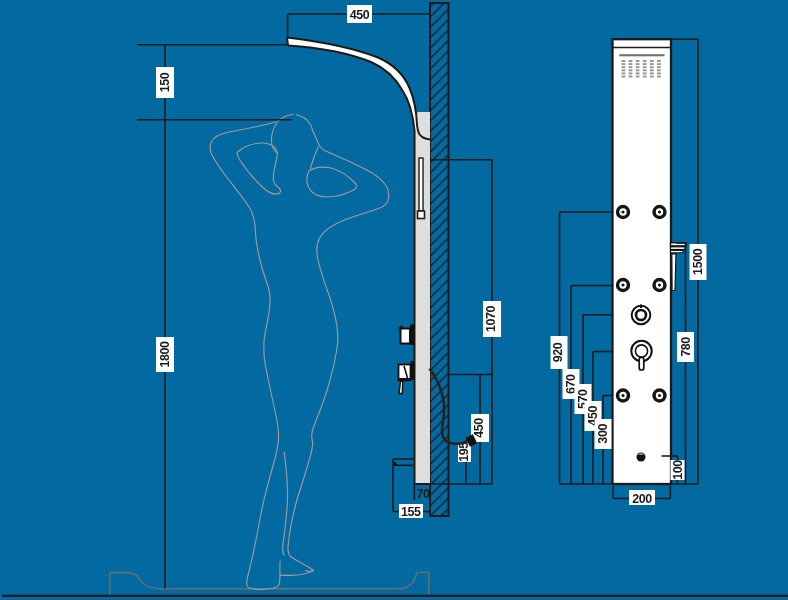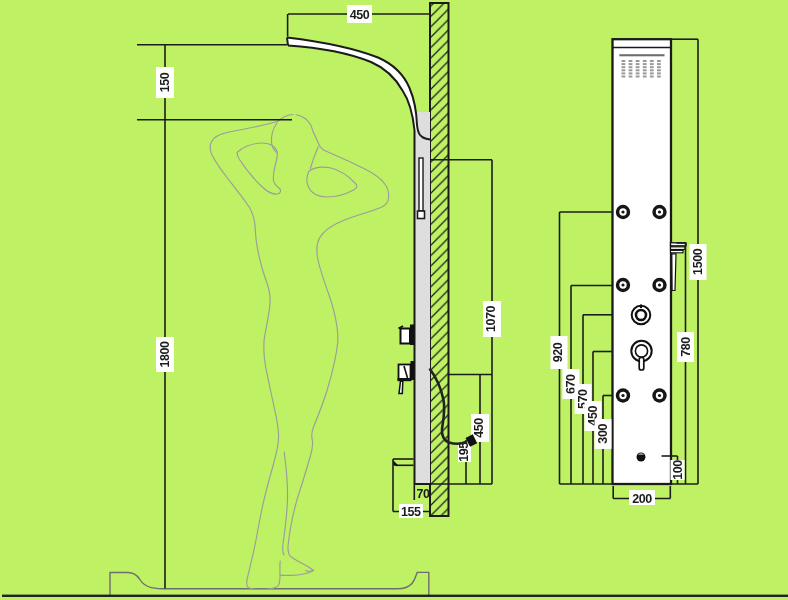--- a/index.html
+++ b/index.html
@@ -1,16 +1,16 @@
 <!DOCTYPE html>
 <html><head>
 <meta charset="utf-8">
 <style>
   html,body{margin:0;padding:0;background:#fff;}
-  #page{position:relative;width:788px;height:600px;background:#bef264;overflow:hidden;}
+  #page{position:relative;width:788px;height:600px;background:#0369a1;overflow:hidden;}
   svg{position:absolute;left:0;top:0;filter:blur(0.4px);}
   text{font-family:"Liberation Sans", sans-serif;font-weight:bold;font-size:12.5px;fill:#1c1c1c;letter-spacing:-0.4px;}
 </style>
 </head>
 <body>
 <div id="page">
 <svg width="788" height="600" viewBox="0 0 788 600">
 <defs>
   <pattern id="hatch" patternUnits="userSpaceOnUse" width="10.4" height="10.4">
     <path d="M-3,13.4 L13.4,-3 M-8.2,8.2 L8.2,-8.2 M2.2,18.6 L18.6,2.2" stroke="#1d1d1d" stroke-width="1.3" fill="none"></path>

